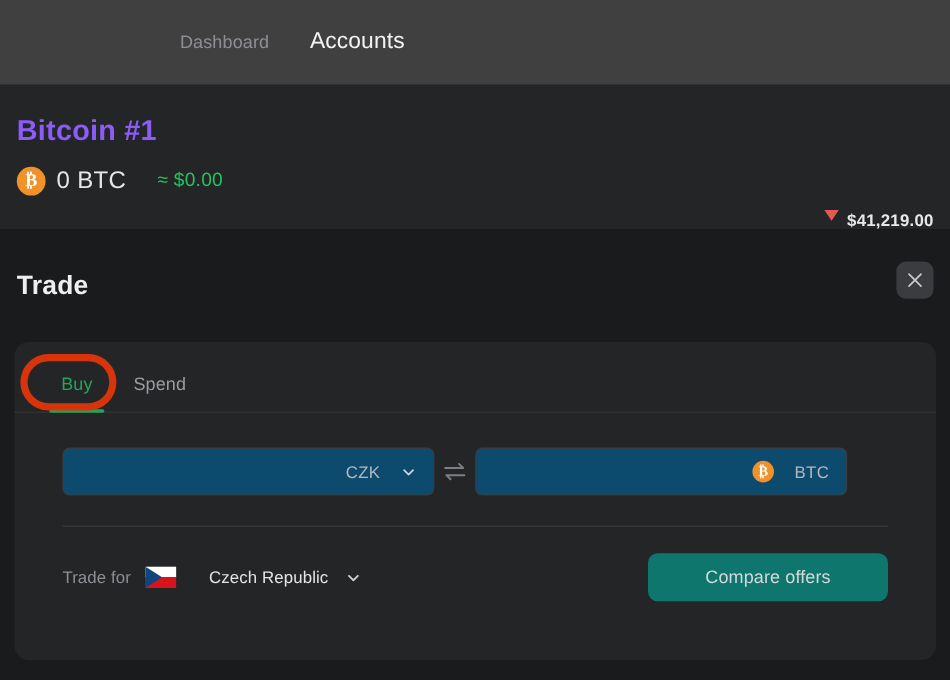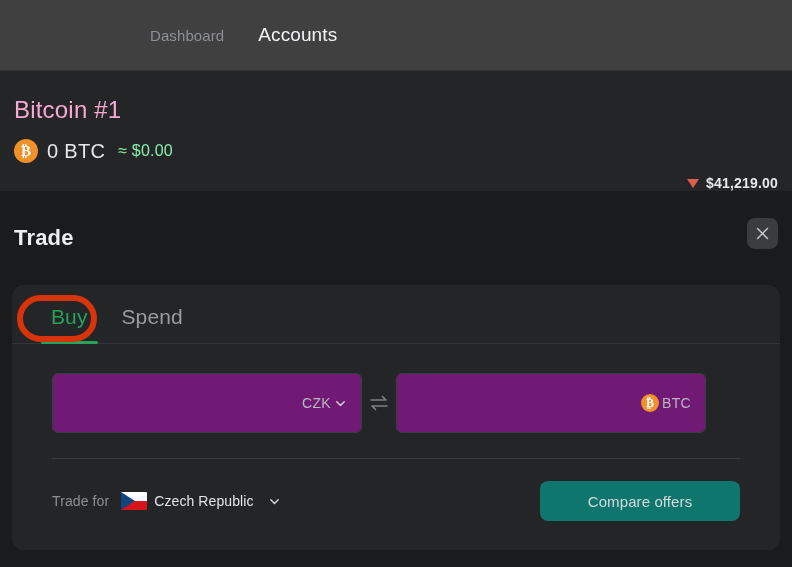--- a/index.html
+++ b/index.html
@@ -48,22 +48,22 @@
 
   
   .account-header {
     position: relative;
     height: 120px;
     background: #242527;
     padding: 25px 14px 0 14px;
   }
   .account-title {
     font-size: 24px;
-    font-weight: normal;
-    color: #f9a8d4;
+    font-weight: bold;
+    color: #8b5cf6;
     letter-spacing: .2px;
   }
   .balance-row {
     display: flex;
     align-items: center;
     margin-top: 15px;
     gap: 9px;
   }
   .btc-badge {
     width: 24px; height: 24px;
@@ -79,30 +79,29 @@
     font-family: "Liberation Serif", serif;
     flex: 0 0 auto;
   }
   .balance-amount {
     font-size: 20px;
     color: #e6e7ea;
     letter-spacing: .3px;
   }
   .balance-fiat {
     font-size: 16px;
-    color: #86efac;
-    margin-left: 4px;
+    color: #22c55e;
+    margin-left: 17px;
     letter-spacing: .2px;
   }
   .price-box {
     position: absolute;
     right: 14px;
     top: 104px;
     display: flex;
-    align-items: center;
     gap: 7px;
   }
   .price-arrow {
     width: 0; height: 0;
     border-left: 6px solid transparent;
     border-right: 6px solid transparent;
     border-top: 9px solid #e25b52;
   }
   .price-value {
     font-size: 14px;
@@ -158,21 +157,21 @@
   .tabs {
     display: flex;
     align-items: flex-end;
     height: 59px;
     padding-left: 22px;
     gap: 0;
     border-bottom: 1px solid #34353a;
   }
   .tab {
     position: relative;
-    font-size: 21px;
+    font-size: 15px;
     color: #9a9ca1;
     padding: 0 17px 14px 17px;
     cursor: pointer;
     white-space: nowrap;
     letter-spacing: .1px;
   }
   .tab.active { color: #25a35a; }
   .tab.active::after {
     content: "";
     position: absolute;
@@ -197,29 +196,29 @@
   }
 
   
   .amount-row {
     display: flex;
     align-items: center;
     padding: 29px 40px 0 40px;
     gap: 0;
   }
   .amount-field {
-    height: 60px;
+    height: 40px;
     border: 1px solid #3c3d41;
     border-radius: 6px;
-    background: #701a75;
+    background: #0c4a6e;
     display: flex;
     align-items: center;
     justify-content: flex-end;
     padding: 0 14px;
-    gap: 3px;
+    gap: 17px;
     cursor: text;
   }
   .amount-field.left  { width: 310px; }
   .amount-field.right { width: 310px; }
   .amount-input {
     flex: 1 1 auto;
     min-width: 0;
     background: transparent;
     border: 0;
     outline: none;
@@ -293,21 +292,21 @@
   .flag .flag-tri {
     position: absolute; left:0; top:0;
     width: 0; height: 0;
     border-top: 9px solid transparent;
     border-bottom: 9px solid transparent;
     border-left: 14px solid #11457e;
   }
   .country-name {
     font-size: 14px;
     color: #e3e4e7;
-    margin-left: 7px;
+    margin-left: 27px;
     letter-spacing: .1px;
     cursor: pointer;
   }
   .country-chev { margin-left: 14px; cursor: pointer; }
   .compare-btn {
     margin-left: auto;
     height: 40px;
     min-width: 200px;
     padding: 0 20px;
     border-radius: 8px;

